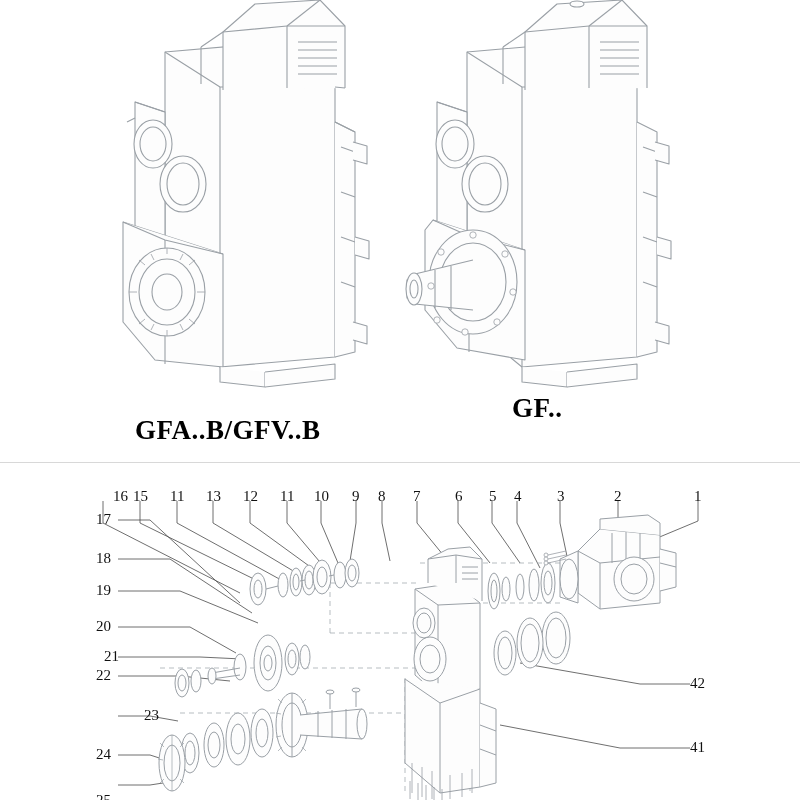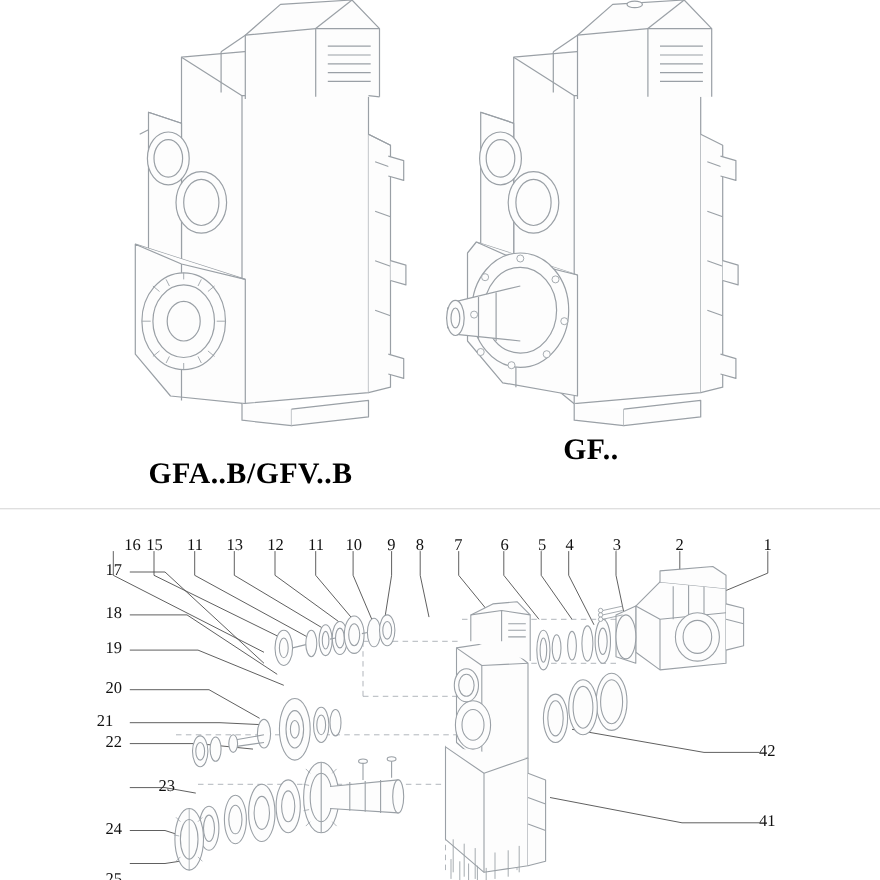--- a/index.html
+++ b/index.html
@@ -430,21 +430,21 @@
     <div class="num" style="left:489px;top:25px;">5</div>
     <div class="num" style="left:514px;top:25px;">4</div>
     <div class="num" style="left:557px;top:25px;">3</div>
     <div class="num" style="left:614px;top:25px;">2</div>
     <div class="num" style="left:694px;top:25px;">1</div>
 
     <div class="num" style="left:96px;top:48px;">17</div>
     <div class="num" style="left:96px;top:87px;">18</div>
     <div class="num" style="left:96px;top:119px;">19</div>
     <div class="num" style="left:96px;top:155px;">20</div>
-    <div class="num" style="left:88px;top:185px;">21</div>
+    <div class="num" style="left:104px;top:185px;">21</div>
     <div class="num" style="left:96px;top:204px;">22</div>
     <div class="num" style="left:96px;top:244px;margin-left:48px;">23</div>
     <div class="num" style="left:96px;top:283px;">24</div>
     <div class="num" style="left:96px;top:313px;margin-top:16px;">25</div>
 
     <div class="num" style="left:690px;top:212px;">42</div>
     <div class="num" style="left:690px;top:276px;">41</div>
   </div>
 
 </div>

